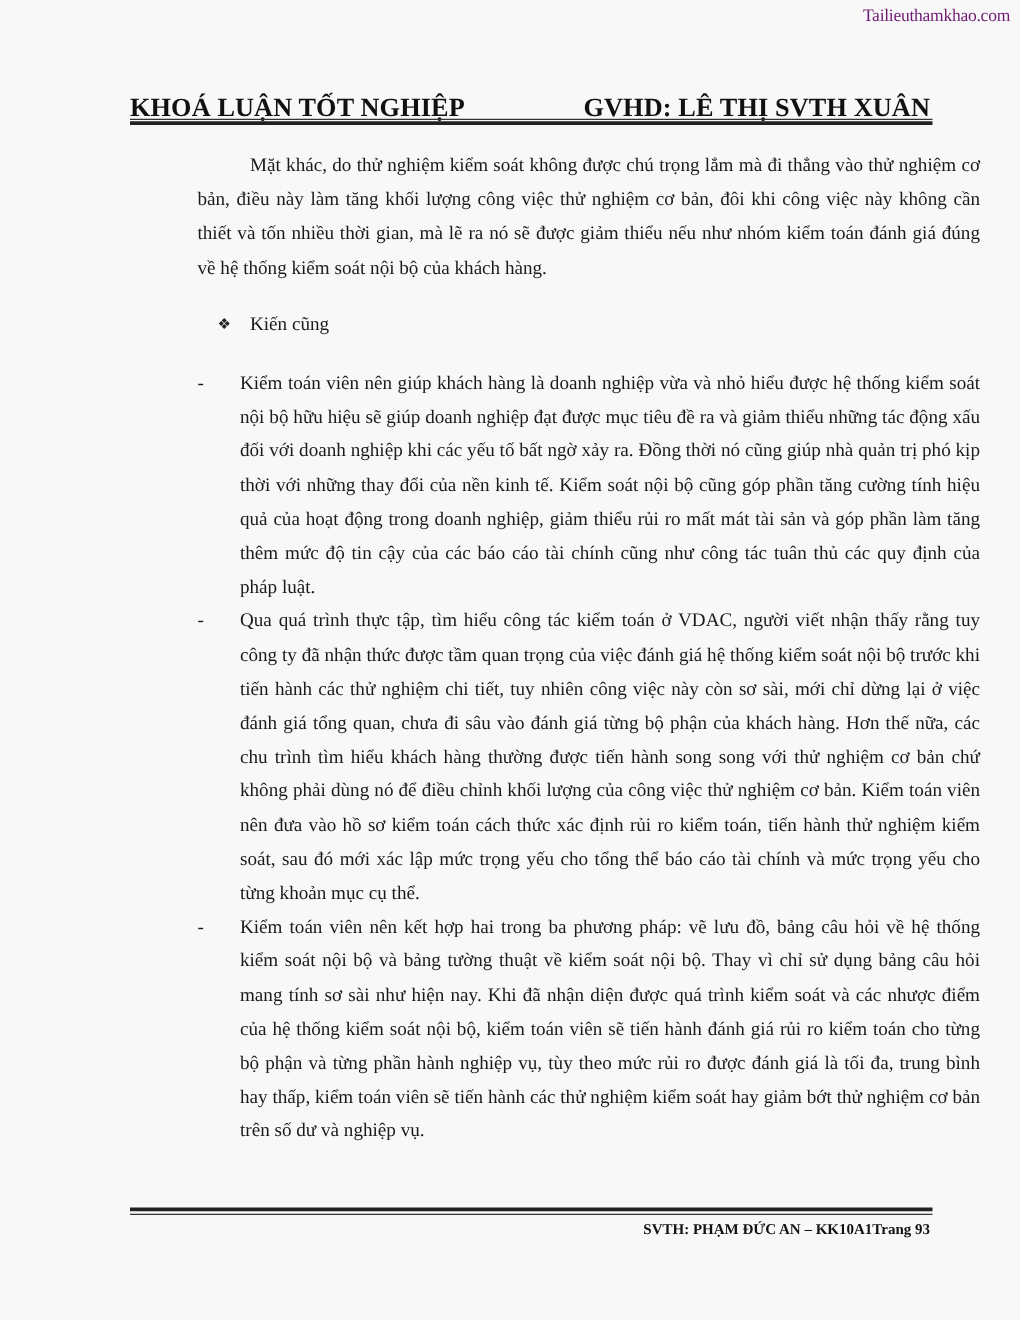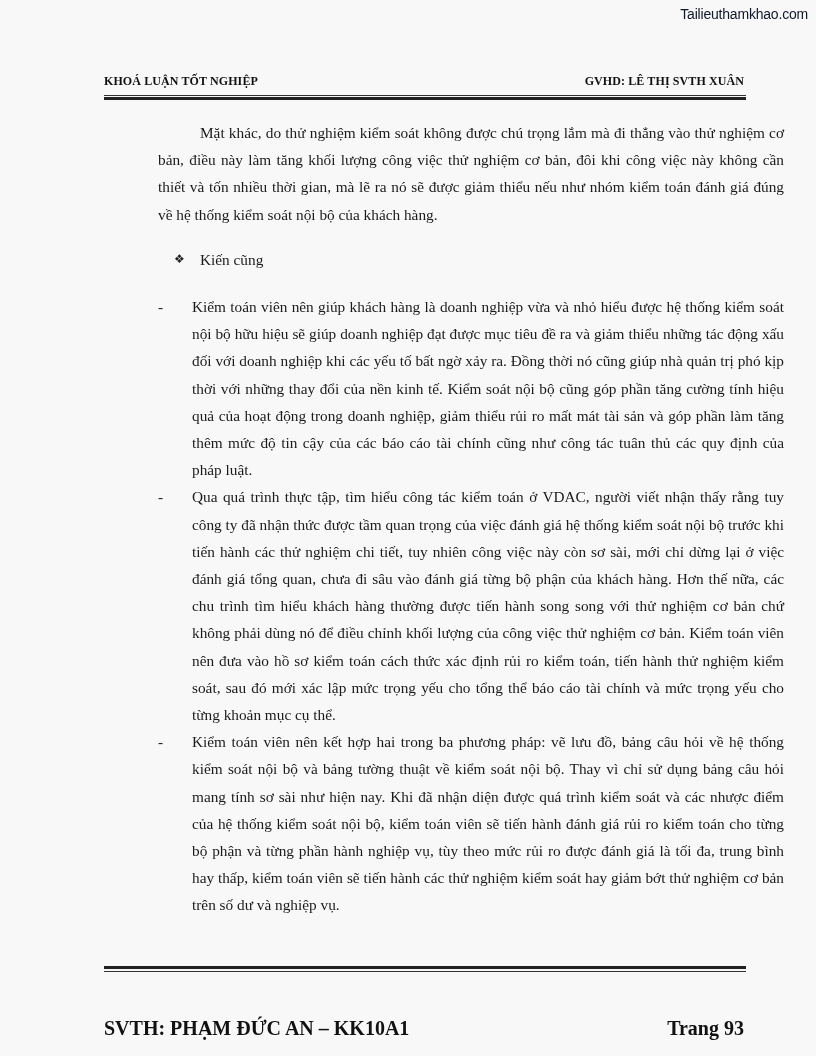--- a/index.html
+++ b/index.html
@@ -12,34 +12,34 @@
       height: 1056px;
       position: relative;
       overflow: hidden;
       font-family: "Liberation Serif", "DejaVu Serif", serif;
       color: #1a1a1a;
     }
     .watermark {
       position: absolute;
       top: 6px;
       right: 8px;
-      font-family: Liberation Sans, sans-serif;
+      font-family: Liberation Serif, serif;
       font-size: 14px;
-      color: #0f172a;
+      color: #701a75;
       letter-spacing: -0.2px;
     }
     .page-header {
       position: absolute;
       top: 74px;
       left: 104px;
       width: 640px;
       display: flex;
       justify-content: space-between;
       font-weight: bold;
-      font-size: 12px;
+      font-size: 21px;
       letter-spacing: 0.1px;
       color: #111;
     }
     .header-rule {
       position: absolute;
       top: 95px;
       left: 104px;
       width: 642px;
       height: 0;
       border-top: 1px solid #333;
@@ -118,25 +118,24 @@
       left: 104px;
       width: 642px;
       border-top: 1px solid #333;
     }
     .page-footer {
       position: absolute;
       top: 976px;
       left: 104px;
       width: 640px;
       display: flex;
-      justify-content: space-between;
+      justify-content: flex-end;
       font-weight: bold;
-      font-size: 20px;
+      font-size: 12px;
       color: #111;
-      margin-top: 41px;
     }
   </style>
 </head>
 <body>
 
 <div class="watermark">Tailieuthamkhao.com</div>
 
 <div class="page-header">
   <span>KHOÁ LUẬN TỐT NGHIỆP</span>
   <span>GVHD: LÊ THỊ SVTH XUÂN</span>

